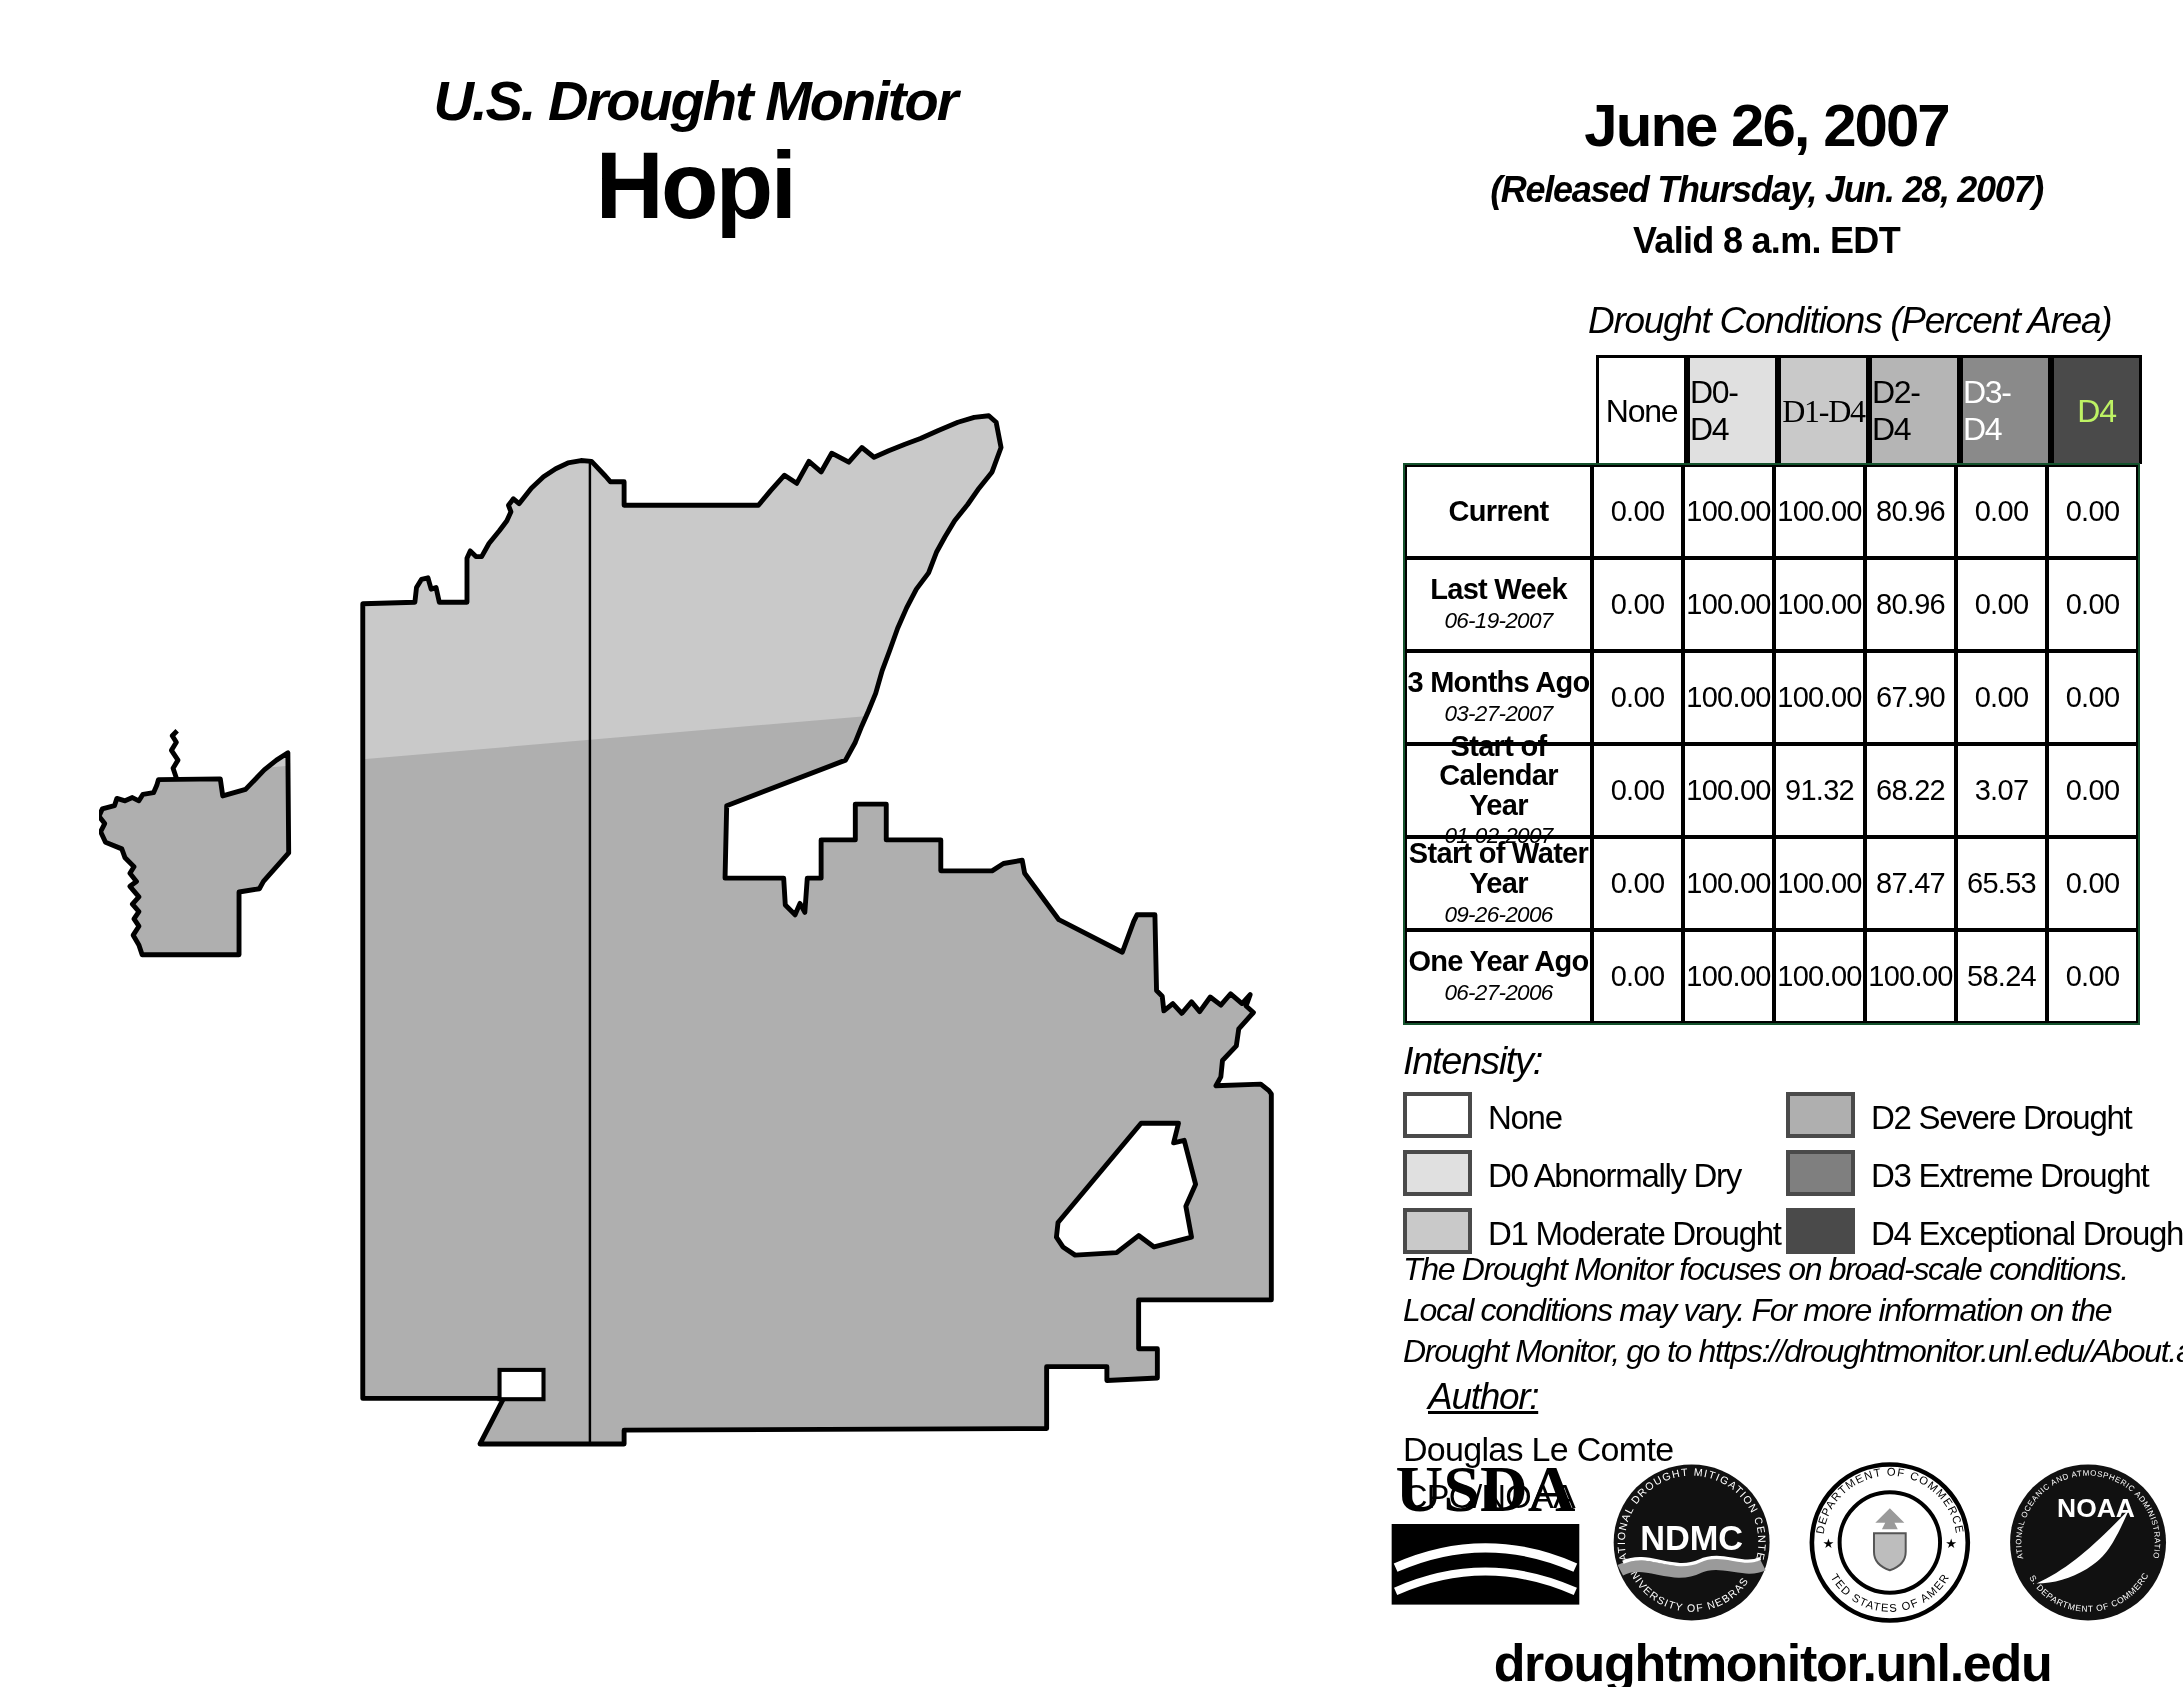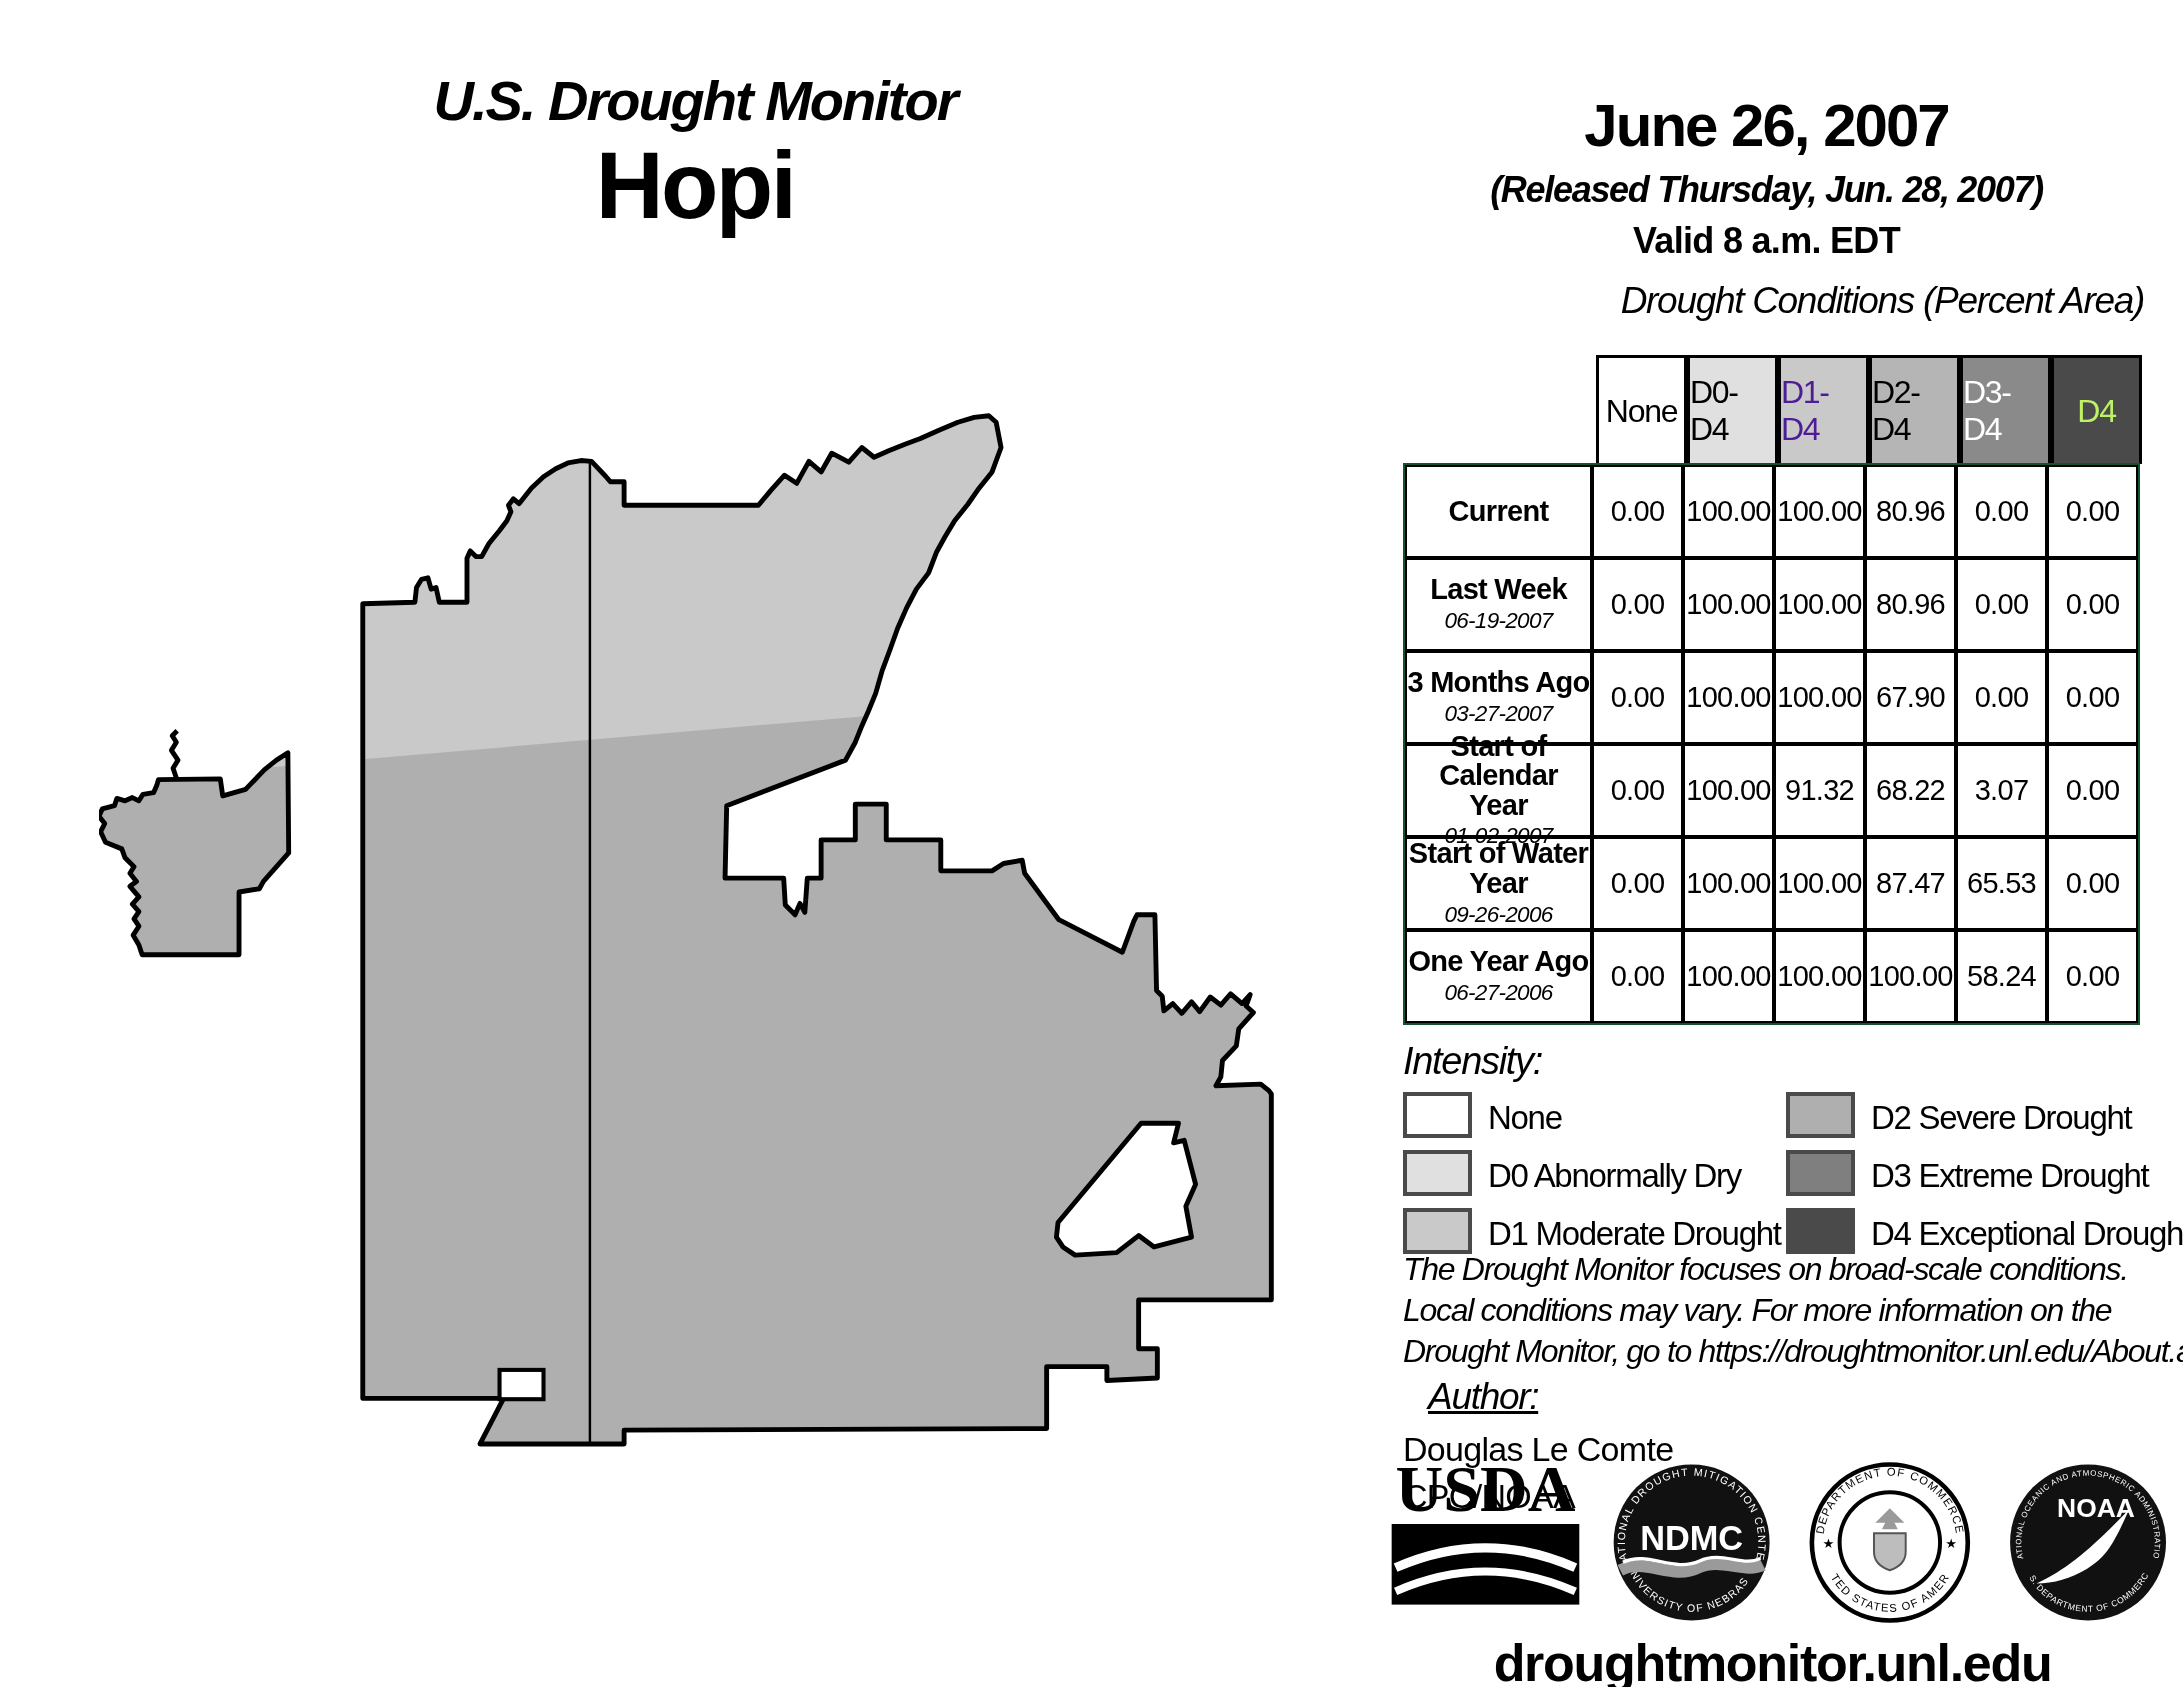--- a/index.html
+++ b/index.html
@@ -10,21 +10,21 @@
   .map-title{left:265px;top:68px;width:860px;text-align:center;
              font-size:56px;font-weight:bold;font-style:italic;letter-spacing:-2px;}
   .map-region{left:265px;top:132px;width:860px;text-align:center;
               font-size:94px;font-weight:bold;letter-spacing:-2.6px;}
   .date-main{left:1416px;top:91px;width:701px;text-align:center;
              font-size:60px;font-weight:bold;letter-spacing:-2px;}
   .date-released{left:1416px;top:169px;width:701px;text-align:center;
              font-size:36px;font-weight:bold;font-style:italic;letter-spacing:-1.3px;}
   .date-valid{left:1416px;top:220px;width:701px;text-align:center;
              font-size:36px;font-weight:bold;letter-spacing:-0.7px;}
-  .tbl-caption{left:1588px;top:280px;width:556px;text-align:right;
+  .tbl-caption{left:1588px;top:300px;width:556px;text-align:left;
              font-size:37px;font-style:italic;letter-spacing:-1.3px;}
   
   .hdr-row{left:1596px;top:355px;display:grid;grid-template-columns:repeat(6,91px);height:109px;}
   .hdr-cell{box-sizing:border-box;border:3.3px solid #000;border-bottom:none;
             display:flex;align-items:center;justify-content:center;
             font-size:32px;letter-spacing:-1.3px;}
   .tbl-body{left:1403px;top:463px;display:grid;grid-template-columns:187px repeat(6,91px);
             border:2px solid #14532d;background:#fff;}
   .tb-cell{box-sizing:border-box;border:2px solid #000;height:93px;
            display:flex;flex-direction:column;align-items:center;justify-content:center;
@@ -80,21 +80,21 @@
 
 <div class="abs date-main">June 26, 2007</div>
 <div class="abs date-released">(Released Thursday, Jun. 28, 2007)</div>
 <div class="abs date-valid">Valid 8 a.m. EDT</div>
 
 <div class="abs tbl-caption">Drought Conditions (Percent Area)</div>
 
 <div class="abs hdr-row">
   <div class="hdr-cell" style="background: rgb(255, 255, 255); color: rgb(0, 0, 0);">None</div>
   <div class="hdr-cell" style="background: rgb(224, 224, 224); color: rgb(0, 0, 0);">D0-D4</div>
-  <div class="hdr-cell" style="background: rgb(201, 201, 201); color: #4c1d95;">D1-D4</div>
+  <div class="hdr-cell" style="background: rgb(201, 201, 201); color: #000000; font-family: Liberation Serif, serif;">D1-D4</div>
   <div class="hdr-cell" style="background: rgb(181, 181, 181); color: rgb(0, 0, 0);">D2-D4</div>
   <div class="hdr-cell" style="background: rgb(138, 138, 138); color: rgb(255, 255, 255);">D3-D4</div>
   <div class="hdr-cell" style="background: rgb(74, 74, 74); color: #bef264;">D4</div>
 </div>
 
 <div class="abs tbl-body">
 
   <div class="tb-cell">
       <span class="tb-label">Current</span>
     </div>

